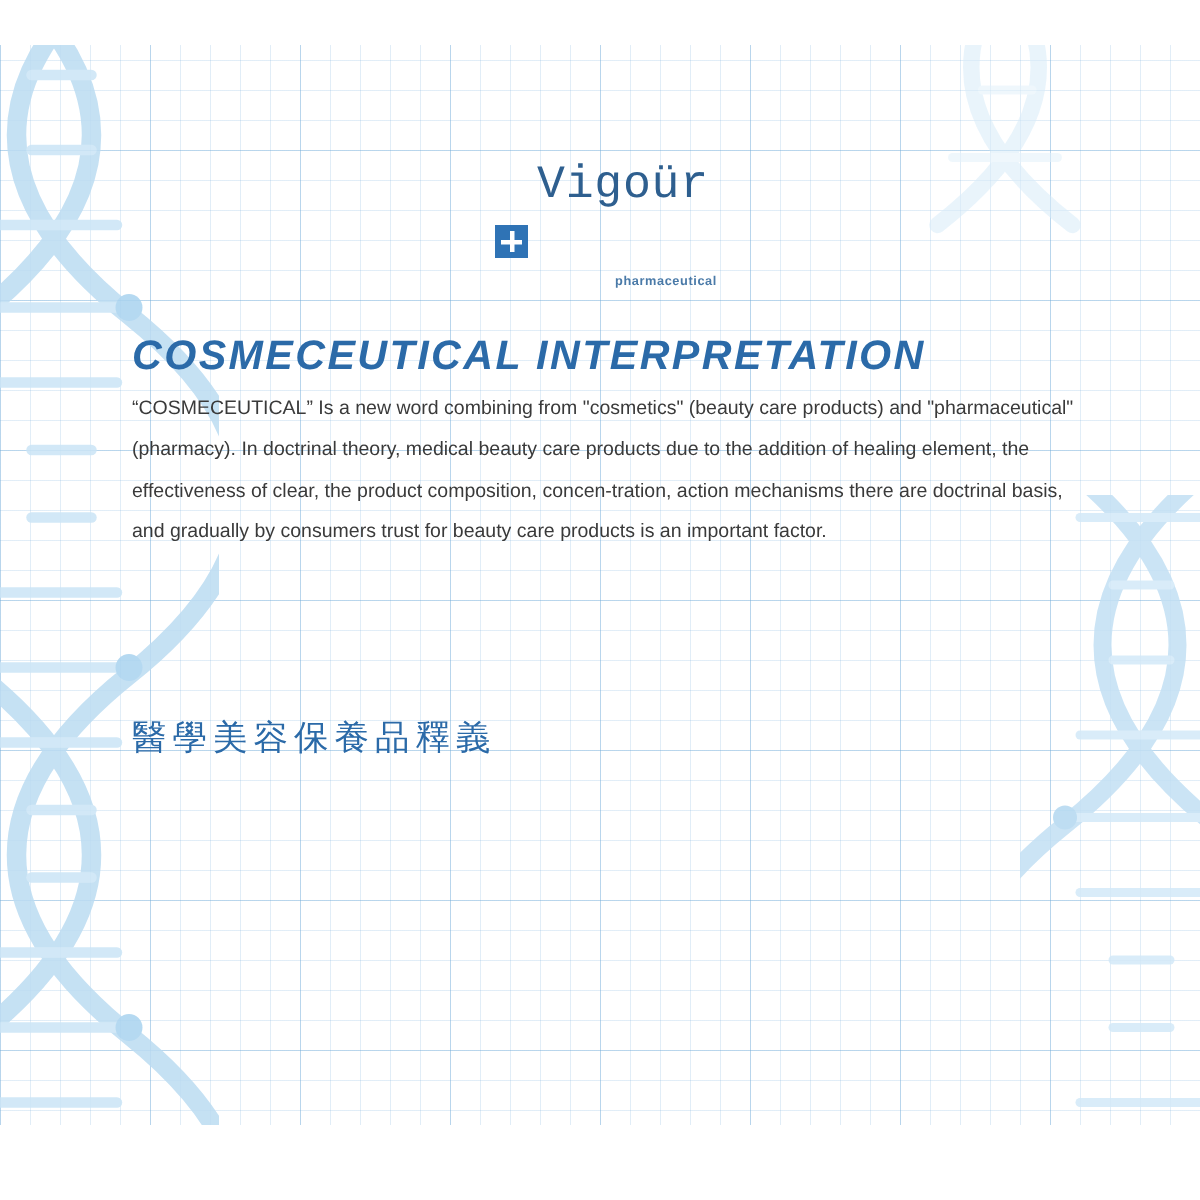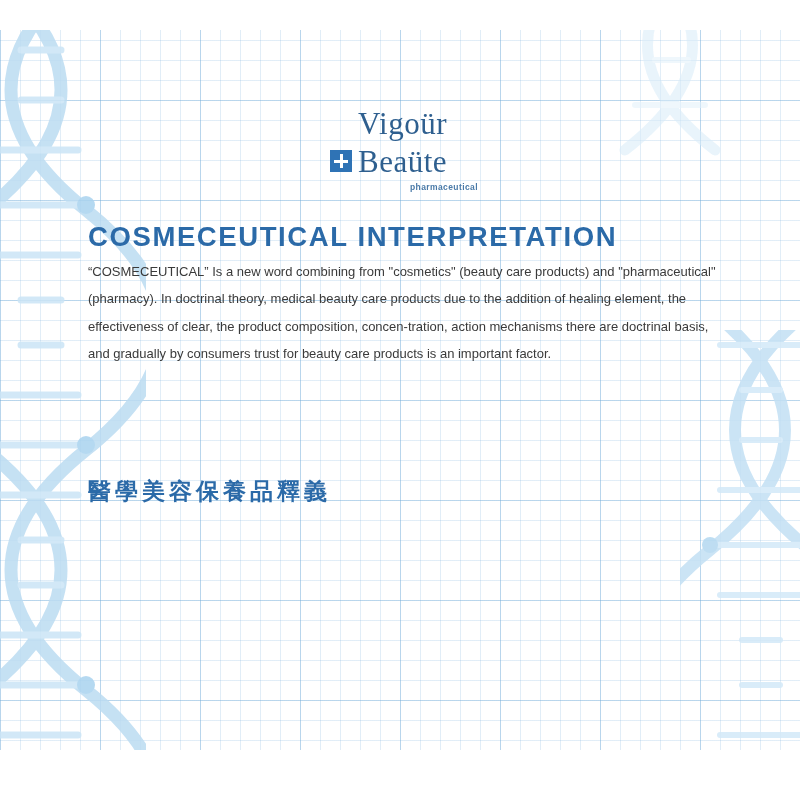--- a/index.html
+++ b/index.html
@@ -77,21 +77,21 @@
     width: 800px; height: 800px;
   }
   .logo {
     position: absolute;
     left: 330px;
     top: 108px;
     width: 180px;
     height: 90px;
   }
   .logo .brand1 {
-    font-family: Liberation Serif, serif;
+    font-family: Liberation Mono, monospace;
     font-size: 31px;
     color: #2e5f8f;
     letter-spacing: 0.5px;
     line-height: 1;
     position: absolute;
     left: 28px;
     top: 0px;
   }
   .logo .brand2 {
     font-family: "Liberation Serif", serif;
@@ -135,38 +135,39 @@
   h1.title {
     position: absolute;
     left: 88px;
     top: 221px;
     margin: 0;
     font-size: 27.5px;
     font-weight: bold;
     color: #2b6aa8;
     letter-spacing: 1.6px;
     font-family: "Liberation Sans", sans-serif;
+    font-style: italic;
   }
   .body-en {
     position: absolute;
     left: 88px;
     top: 258px;
     width: 630px;
     font-size: 13px;
     line-height: 27.4px;
     color: #3a3a3a;
     font-family: "Liberation Sans", sans-serif;
   }
   h2.title-zh {
     position: absolute;
     left: 88px;
     top: 476px;
     margin: 0;
     font-size: 23px;
-    font-weight: bold;
+    font-weight: normal;
     color: #2b6aa8;
     letter-spacing: 4px;
   }
   .body-zh {
     position: absolute;
     left: 88px;
     top: 521px;
     width: 630px;
     font-size: 16.5px;
     line-height: 31px;
@@ -255,21 +256,20 @@
 
     <div class="mask top"></div>
     <div class="mask bottom"></div>
   </div>
 
   <div class="content">
 
     <div class="logo">
       <div class="cross"></div>
       <div class="brand1">Vigoür</div>
-      <div class="brand2">Beaüte</div>
       <div class="sub">pharmaceutical</div>
     </div>
 
     <h1 class="title">COSMECEUTICAL INTERPRETATION</h1>
 
     <div class="body-en">“COSMECEUTICAL” Is a new word combining from "cosmetics" (beauty care products) and "pharmaceutical" (pharmacy). In doctrinal theory, medical beauty care products due to the addition of healing element, the effectiveness of clear, the product composition, concen-tration, action mechanisms there are doctrinal basis, and gradually by consumers trust for beauty care products is an important factor.</div>
 
     <h2 class="title-zh">醫學美容保養品釋義</h2>
 
 

